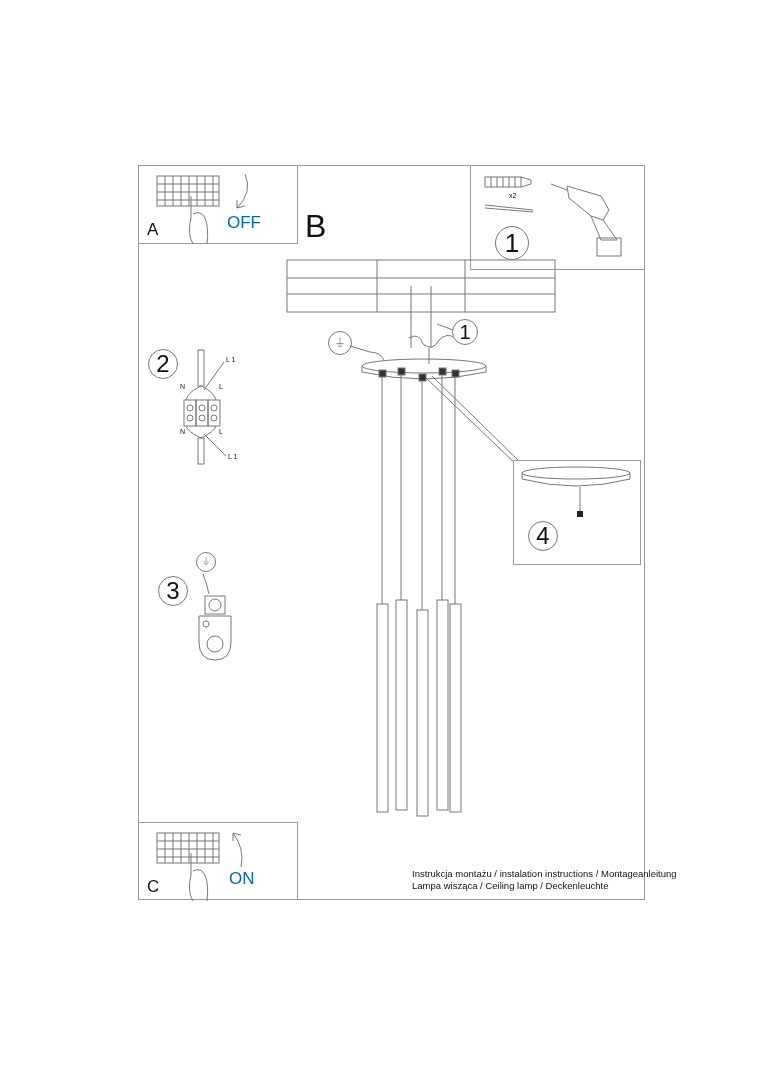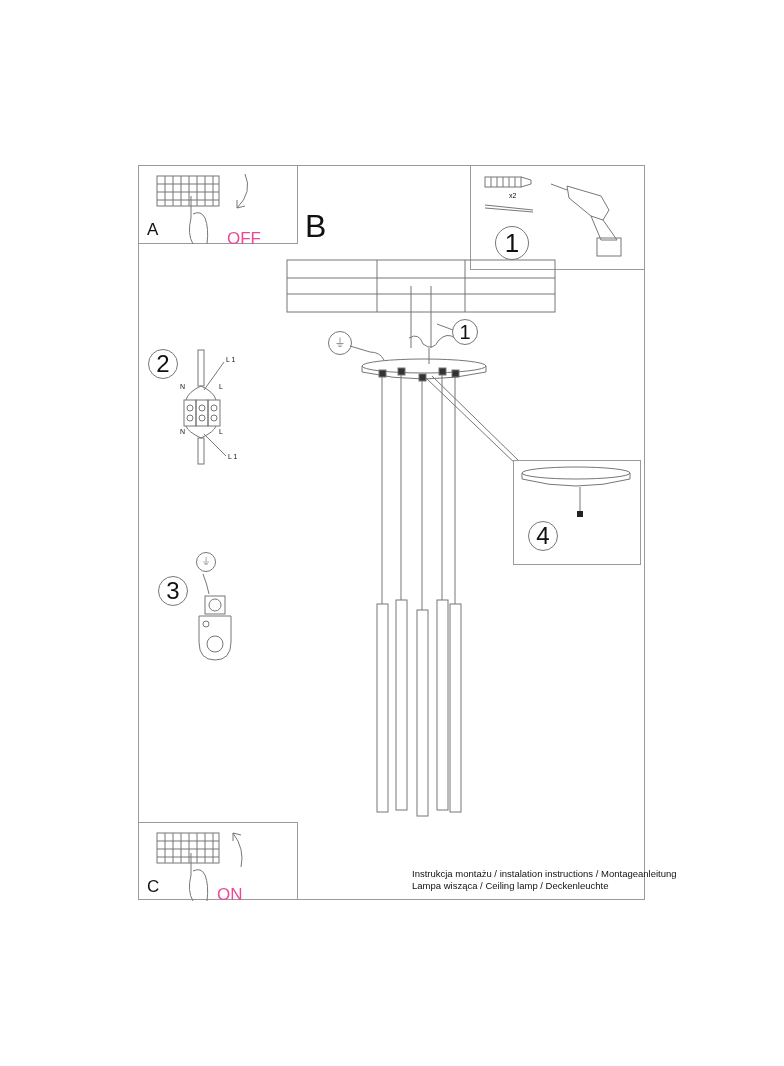--- a/index.html
+++ b/index.html
@@ -1,20 +1,20 @@
 <!DOCTYPE html>
 <html><head>
 <meta charset="utf-8">
 <style>
   html, body { margin: 0; padding: 0; background: #ffffff; }
   body { width: 784px; height: 1066px; position: relative; overflow: hidden; font-family: "Liberation Sans", sans-serif; color: #111; }
   .sheet { position: absolute; left: 138px; top: 165px; width: 507px; height: 735px; border: 1px solid #9a9a9a; box-sizing: border-box; }
   .panel { position: absolute; border: 1px solid #9a9a9a; box-sizing: border-box; background: #fff; }
   .big-letter { position: absolute; font-size: 17px; color: #111; }
-  .step-label { position: absolute; font-size: 17px; color: #ec4899; margin-top: 16px; }
+  .step-label { position: absolute; font-size: 17px; color: #0369a1; }
   .circle-num { position: absolute; border: 1px solid #777; border-radius: 50%; box-sizing: border-box; text-align: center; color: #111; background: #fff; }
   svg { position: absolute; overflow: visible; }
   .caption { position: absolute; left: 412px; top: 868px; font-size: 9.5px; line-height: 11.5px; color: #111; }
   .stroke { stroke: #777; fill: none; stroke-width: 1; }
 </style>
 </head>
 <body>
 
 <div class="sheet"></div>
 
@@ -186,19 +186,19 @@
         <line x1="40" y1="2" x2="40" y2="32"></line>
         <line x1="48" y1="2" x2="48" y2="32"></line>
         <line x1="56" y1="2" x2="56" y2="32"></line>
       <path d="M34 22 L34 44 Q30 60 36 70 M36 40 Q44 36 48 44 Q52 54 50 70"></path>
     </g>
   </svg>
   <svg width="30" height="45" style="left:88px;top:6px;">
     <path class="stroke" d="M14 38 Q18 20 6 4 M6 4 L6 12 M6 4 L14 6"></path>
   </svg>
   <span class="big-letter" style="left:8px;top:54px;">C</span>
-  <span class="step-label" style="left:78px;top:46px;">ON</span>
+  <span class="step-label" style="left:90px;top:46px;">ON</span>
 </div>
 
 <div class="caption">
   <div>Instrukcja montażu / instalation instructions / Montageanleitung</div>
   <div>Lampa wisząca / Ceiling lamp / Deckenleuchte</div>
 </div>
 
 </body></html>

